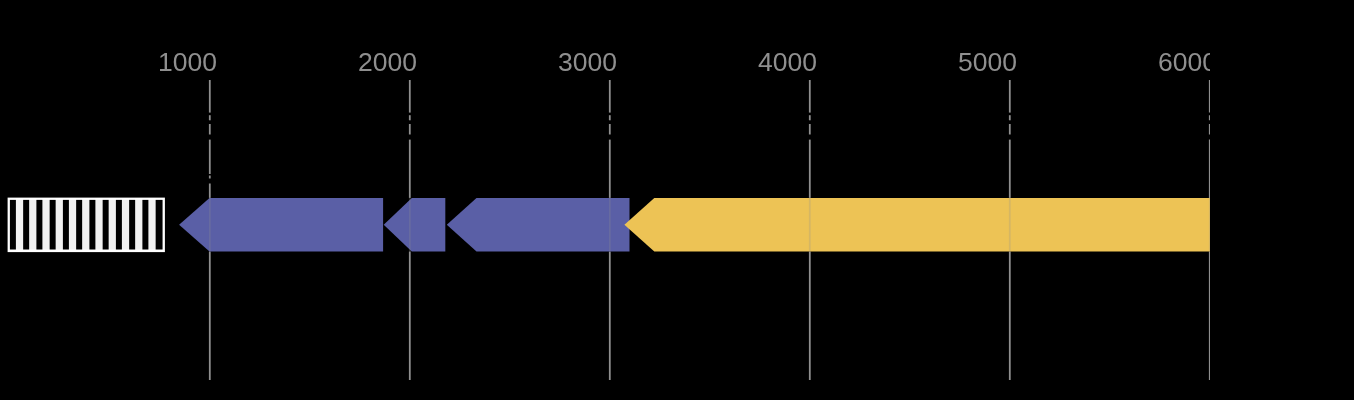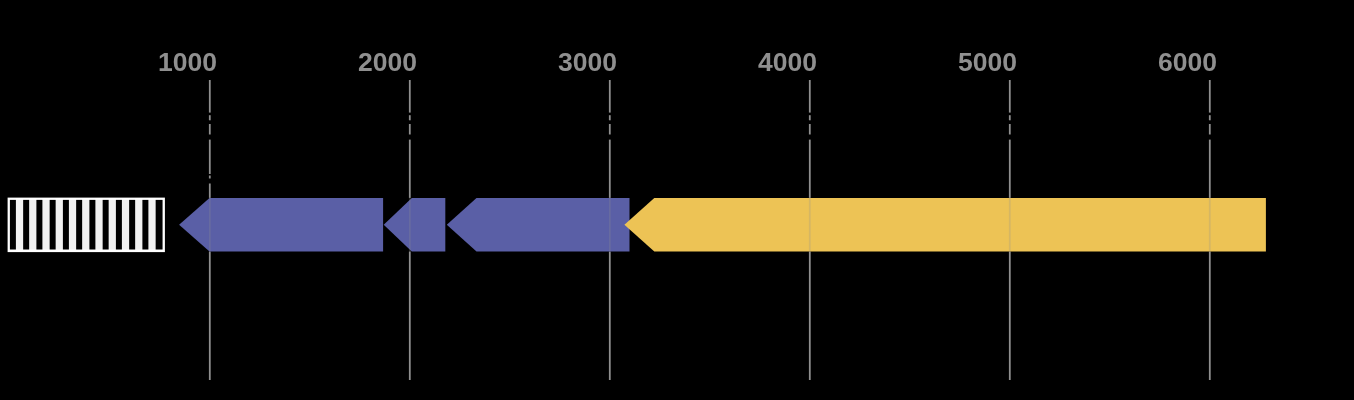--- a/index.html
+++ b/index.html
@@ -1,16 +1,16 @@
 <!DOCTYPE html>
 <html><head>
 <meta charset="utf-8">
 <style>
   html,body{margin:0;padding:0;background:#000;}
-  #wrap{position:relative;width:1354px;height:400px;background:#000;overflow:hidden;font-weight:bold;}
+  #wrap{position:relative;width:1210px;height:400px;background:#000;overflow:hidden;}
   svg{display:block;}
   text{font-family:"Liberation Sans", sans-serif;}
 </style>
 </head>
 <body>
 <div id="wrap">
 <svg width="1354" height="400" xmlns="http://www.w3.org/2000/svg">
   <rect x="0" y="0" width="1354" height="400" fill="#000000"></rect>
 
   <g stroke="#8f8f8f" stroke-width="1.8">

